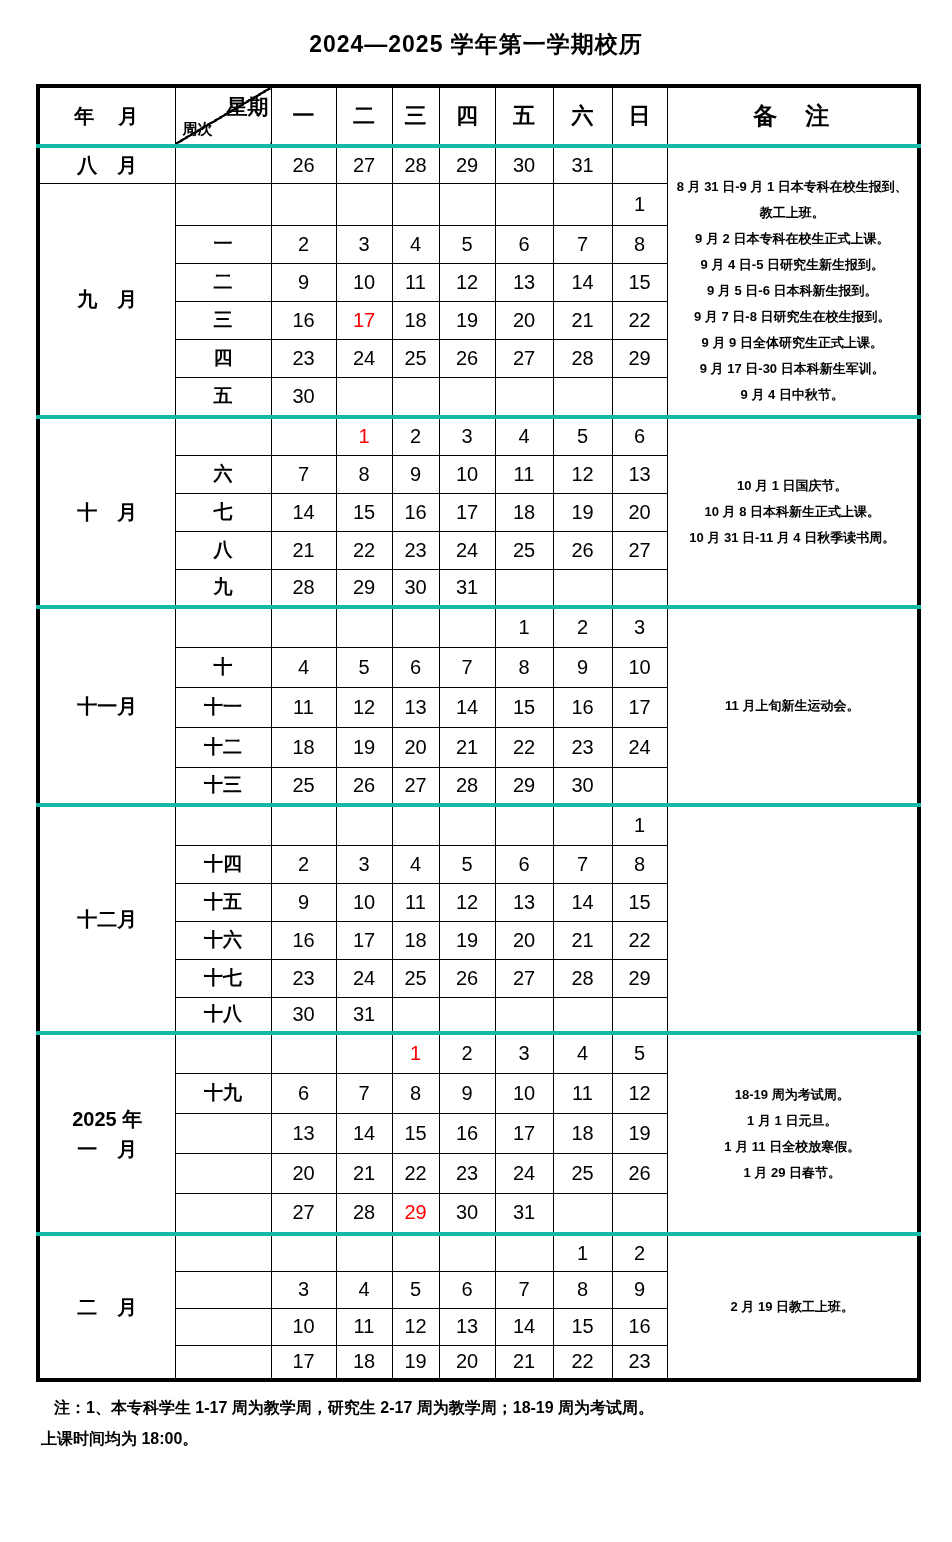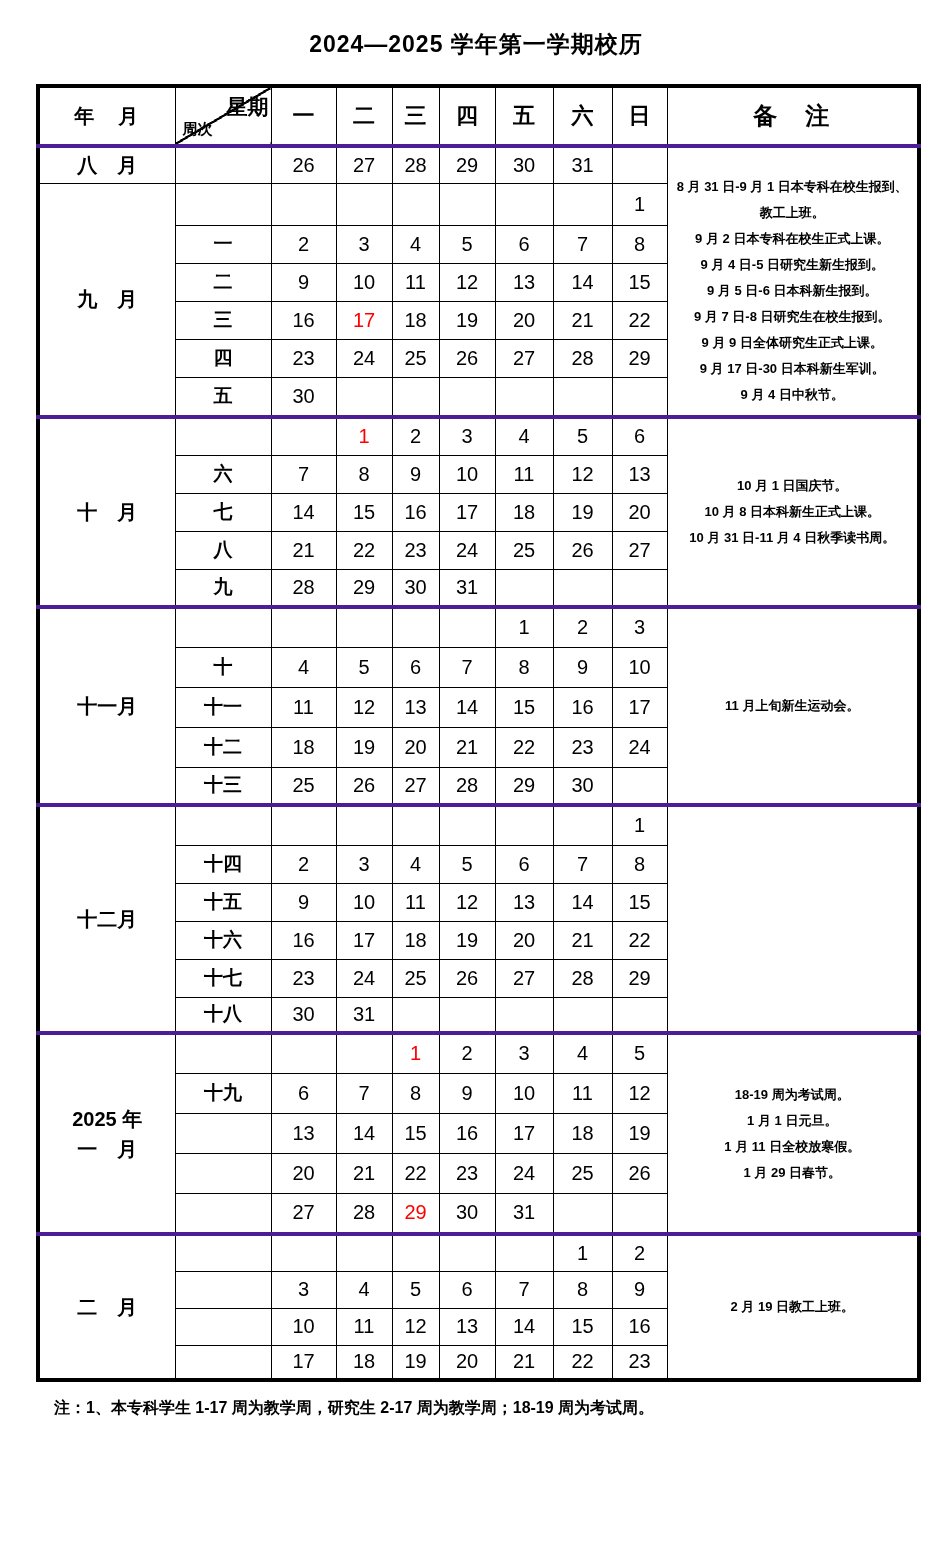--- a/index.html
+++ b/index.html
@@ -47,21 +47,21 @@
     position: relative;
     background: linear-gradient(to bottom right,
       transparent calc(50% - 1.2px),
       #000 calc(50% - 1.2px),
       #000 calc(50% + 1.2px),
       transparent calc(50% + 1.2px));
   }
   .corner-top { position: absolute; top: 5px; right: 2px; font-size: 21px; font-weight: bold; }
   .corner-bottom { position: absolute; bottom: 5px; left: 7px; font-size: 15px; font-weight: bold; }
 
-  tr.block-start > th, tr.block-start > td { border-top: 4px solid #4c1d95; }
+  tr.block-start > th, tr.block-start > td { border-top: 4px solid #14b8a6; }
 
   td.month-cell { font-size: 20px; font-weight: bold; line-height: 30px; }
   td.week-cell { font-size: 19px; font-weight: bold; }
   td.day-cell { font-size: 20px; font-weight: normal; }
   td.thick-bottom { border-bottom: 4px solid #000; }
   .red { color: #ff0000; }
 
   td.remarks-cell {
     text-align: left;
     vertical-align: middle;
@@ -492,15 +492,16 @@
           <td class="day-cell">20</td>
           <td class="day-cell">21</td>
           <td class="day-cell">22</td>
           <td class="day-cell">23</td>
         </tr>
       </tbody>
   </table>
 
   <div class="footer">
     <p class="i1">注：1、本专科学生 1-17 周为教学周，研究生 2-17 周为教学周；18-19 周为考试周。</p>
+    <p class="i0">上课时间均为 18:00。</p>
   </div>
 
 </div>
 
 </body></html>

